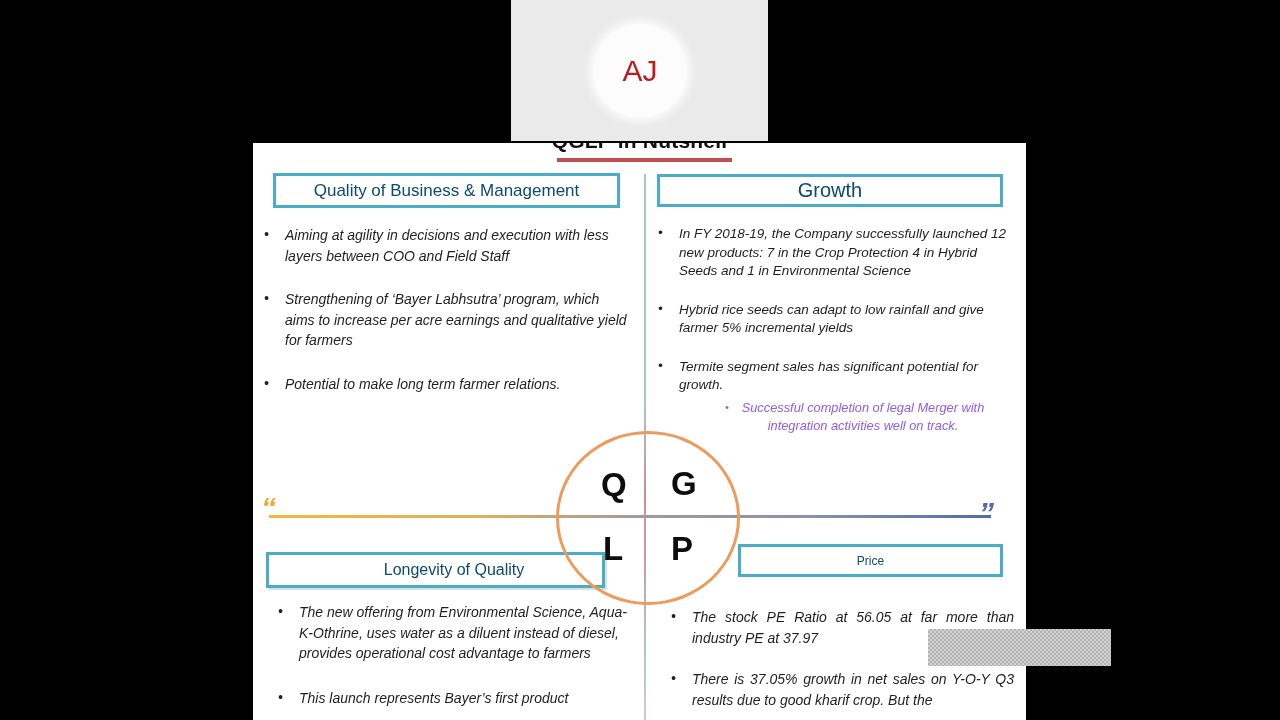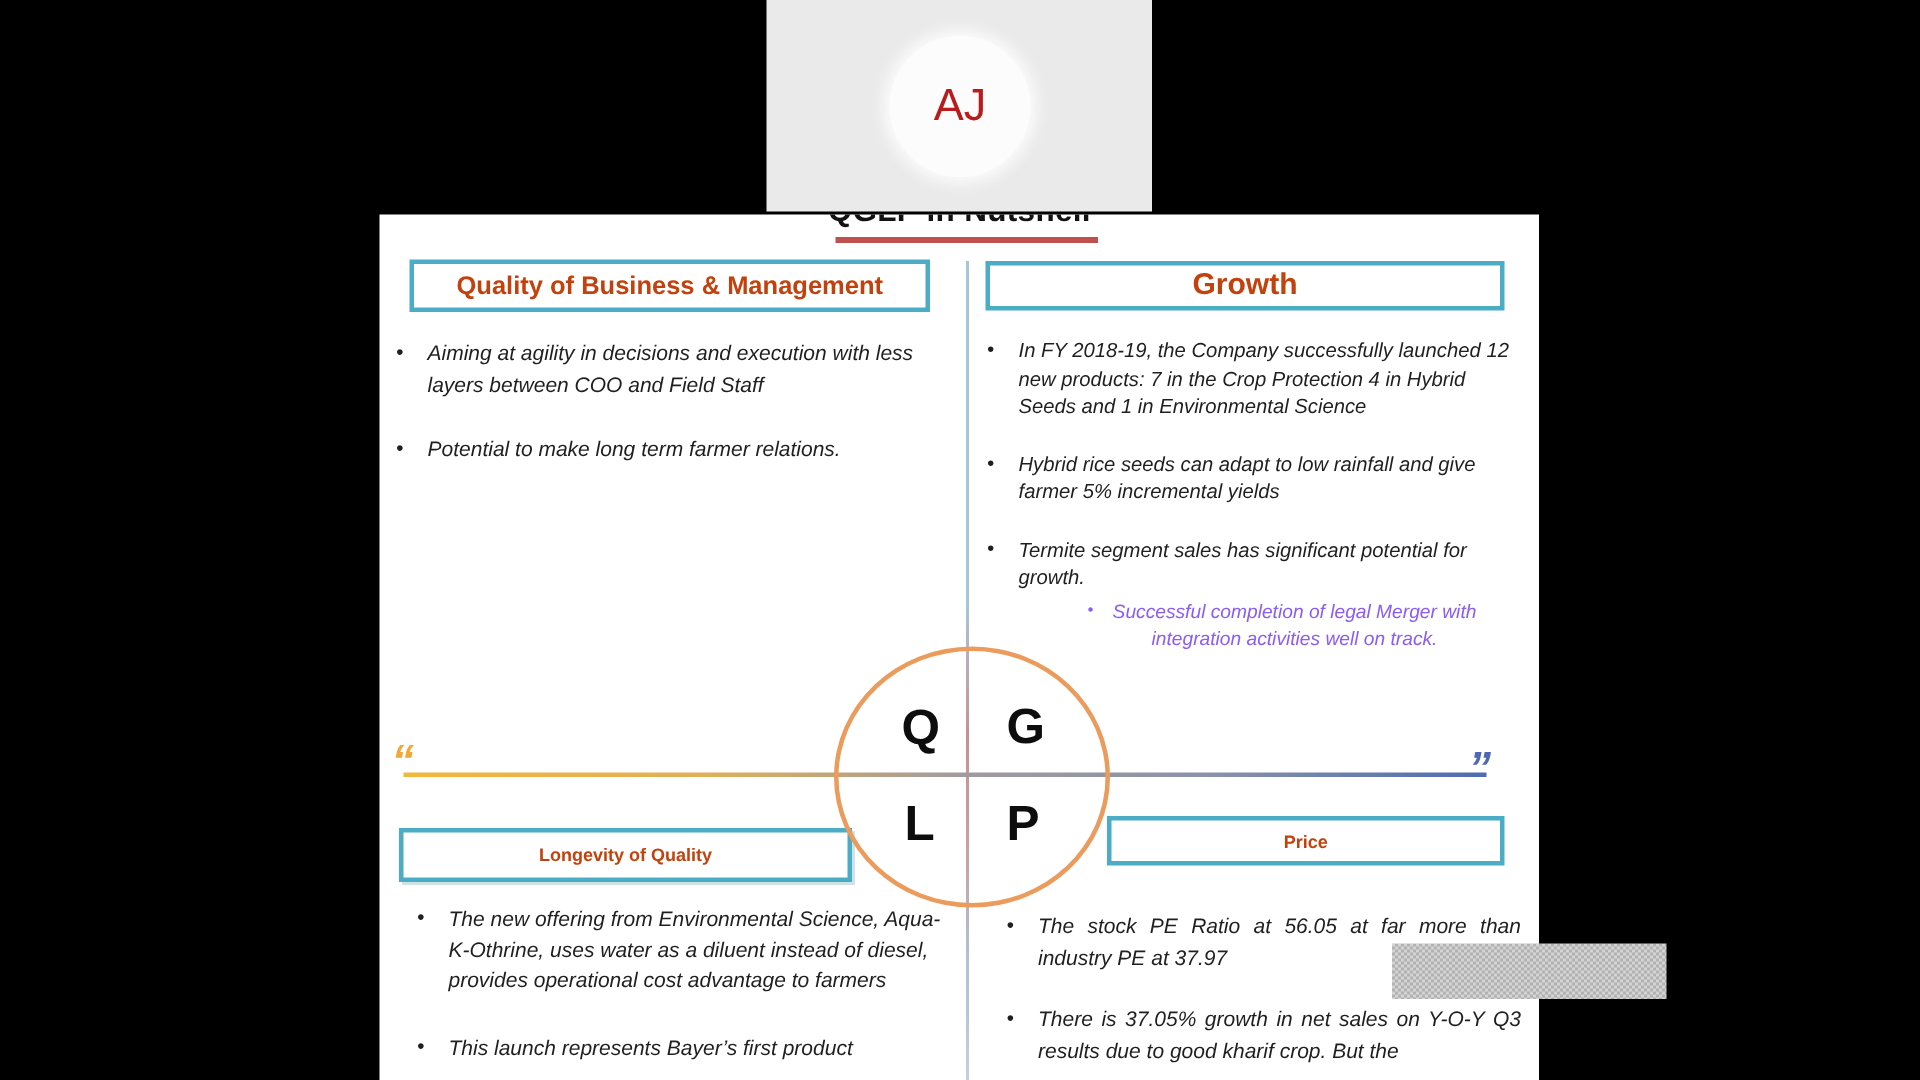--- a/index.html
+++ b/index.html
@@ -24,26 +24,26 @@
   }
   .hline{
     position:absolute;left:16px;top:372px;width:722px;height:3px;
     background:linear-gradient(to right,#f2b73c 0%,#dfb059 28%,#a09aa0 52%,#8b93a8 74%,#4f6cb0 100%);
   }
   .quote{position:absolute;font-weight:bold;font-style:italic;font-size:30px;line-height:20px;}
   .quote.open{left:8px;top:355px;color:#f0a838;}
   .quote.close{left:726px;top:360px;color:#5068b0;}
   .qhdr{
     position:absolute;border:3px solid #4BACC6;background:#fff;
-    text-align:center;font-weight:bold;color:#c2410c;
+    text-align:center;font-weight:normal;color:#0c4a6e;
     display:flex;align-items:center;justify-content:center;
   }
   .hdr-quality{left:20px;top:30px;width:341px;height:29px;font-size:17px;}
   .hdr-growth{left:404px;top:31px;width:340px;height:27px;font-size:20px;}
-  .hdr-longevity{left:13px;top:409px;width:296px;height:30px;font-size:12px;box-shadow:2px 2px 0 rgba(120,170,190,.35);}
+  .hdr-longevity{left:13px;top:409px;width:296px;height:30px;font-size:16px;box-shadow:2px 2px 0 rgba(120,170,190,.35);padding-left:37px;}
   .hdr-price{left:485px;top:401px;width:259px;height:27px;font-size:12px;}
   ul.bullets{list-style:none;margin:0;padding:0;position:absolute;font-style:italic;}
   ul.bullets li{position:relative;padding-left:24px;color:#1f1f1f;}
   ul.bullets li::before{content:"\2022";position:absolute;left:3px;top:-1px;}
   .b-quality{left:8px;top:82px;width:368px;font-size:14px;line-height:20.5px;}
   .b-quality li{margin-bottom:23px;}
   .b-growth{left:402px;top:82px;width:352px;font-size:13.5px;line-height:18.5px;}
   .b-growth li{margin-bottom:20px;}
   .b-longevity{left:22px;top:459px;width:362px;font-size:14px;line-height:20.5px;}
   .b-longevity li{margin-bottom:24px;}
@@ -89,20 +89,21 @@
   <div class="quote open">“</div>
   <div class="quote close">”</div>
 
   <div class="qhdr hdr-quality">Quality of Business &amp; Management</div>
   <div class="qhdr hdr-growth">Growth</div>
   <div class="qhdr hdr-longevity">Longevity of Quality</div>
   <div class="qhdr hdr-price">Price</div>
 
   <ul class="bullets b-quality">
     <li>Aiming at agility in decisions and execution with less layers between COO and Field Staff</li>
+    <li>Strengthening of ‘Bayer Labhsutra’ program, which aims to increase per acre earnings and qualitative yield for farmers</li>
     <li>Potential to make long term farmer relations.</li>
   </ul>
 
   <ul class="bullets b-growth">
     <li>In FY 2018-19, the Company successfully launched 12 new products: 7 in the Crop Protection 4 in Hybrid Seeds and 1 in Environmental Science</li>
     <li>Hybrid rice seeds can adapt to low rainfall and give farmer 5% incremental yields</li>
     <li>
       <span>Termite segment sales has significant potential for growth.</span>
       <div class="sub-bullet">Successful completion of legal Merger with integration activities well on track.</div>
     </li>

